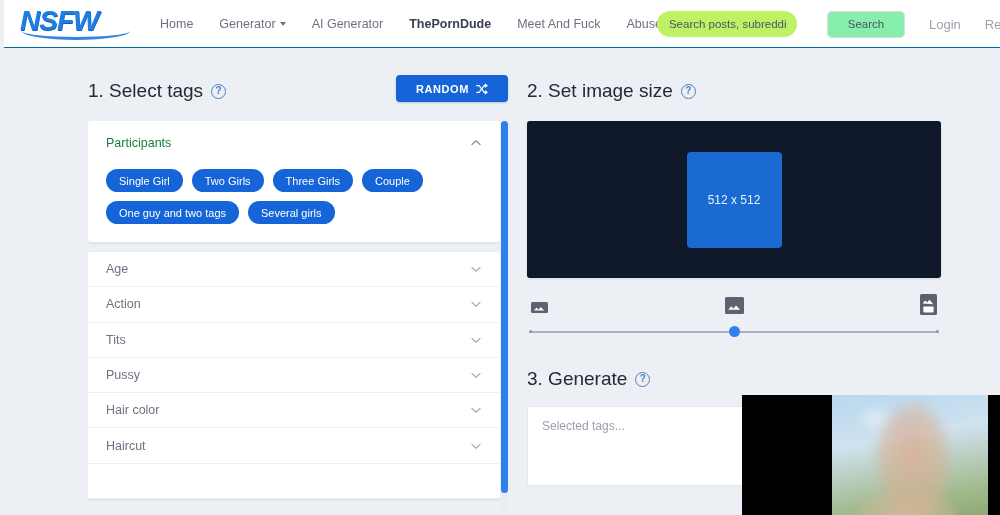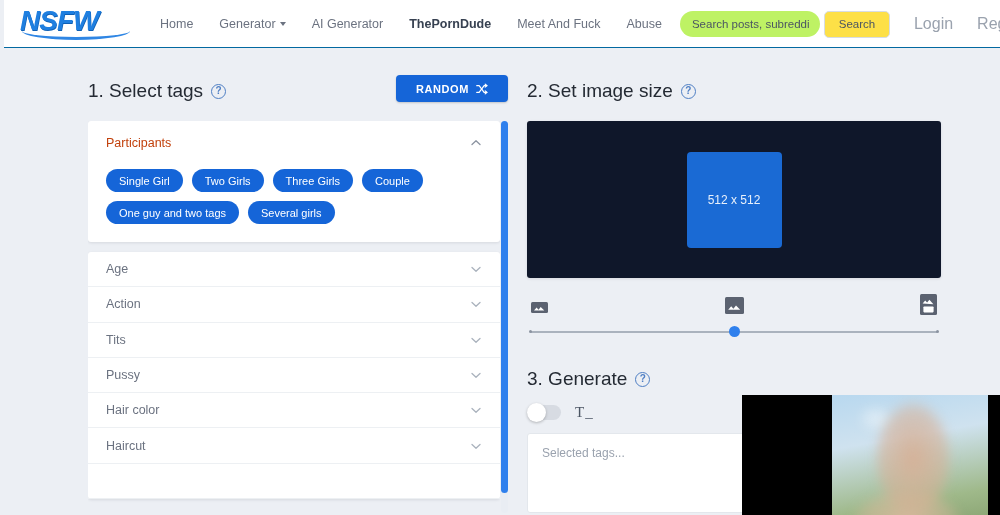--- a/index.html
+++ b/index.html
@@ -67,31 +67,31 @@
     background: #bef264;
     border-radius: 13px;
     display: flex; align-items: center;
     padding: 0 12px;
     overflow: hidden;
   }
   .search-pill span {
     font-size: 11.5px; color: #4b5563; white-space: nowrap;
   }
   .search-btn {
-    margin-left: 4px;
-    width: 66px; height: 27px;
+    margin-left: 30px;
+    width: 78px; height: 27px;
     border: 1px solid #d7dce3;
     border-radius: 5px;
-    background: #fde047;
+    background: #86efac;
     display: flex; align-items: center; justify-content: center;
     font-size: 11.5px; color: #4b5563;
     cursor: pointer;
   }
   .auth-link {
-    font-size: 16px; color: #9aa2ae;
+    font-size: 13px; color: #9aa2ae;
     margin-left: 24px; white-space: nowrap; cursor: pointer;
   }
   .auth-link.last { margin-right: -14px; }
 
   
   .page { position: absolute; top: 48px; left: 0; width: 1000px; height: 467px; }
 
   .col-left  { position: absolute; left: 88px;  top: 28px; width: 420px; }
   .col-right { position: absolute; left: 527px; top: 28px; width: 414px; }
 
@@ -138,21 +138,21 @@
   .card {
     background: #fff;
     border-radius: 3px;
     box-shadow: 0 1px 3px rgba(16,24,40,.10);
   }
   .participants-card { padding: 0 0 18px 0; margin-bottom: 10px; }
   .card-header {
     height: 44px;
     display: flex; align-items: center; justify-content: space-between;
     padding: 0 18px;
-    font-size: 12.5px; color: #c2410c;
+    font-size: 12.5px; color: #15803d;
     cursor: pointer;
   }
   .chev {
     width: 12px; height: 12px;
     display: block;
   }
   .chips { padding: 4px 18px 0 18px; display: flex; flex-wrap: wrap; gap: 9px; }
   .chip {
     height: 23px;
     padding: 0 13px;
@@ -444,26 +444,20 @@
       <div class="slider-end" style="left:2px;"></div>
       <div class="slider-end" style="right:2px;"></div>
       <div class="slider-knob"></div>
     </div>
 
     <div class="section-head gen-head">
       <span>3. Generate</span>
       <span class="help-icon">?</span>
     </div>
 
-    <div class="toggle-row">
-      <div class="toggle">
-        <div class="toggle-knob"></div>
-      </div>
-      <div class="t-icon">T_</div>
-    </div>
 
     <div class="tags-textarea">
       <span>Selected tags...</span>
     </div>
 
   </div>
 
   <div class="media-overlay">
     <div class="media-inner">
       <div class="media-blur"></div>

